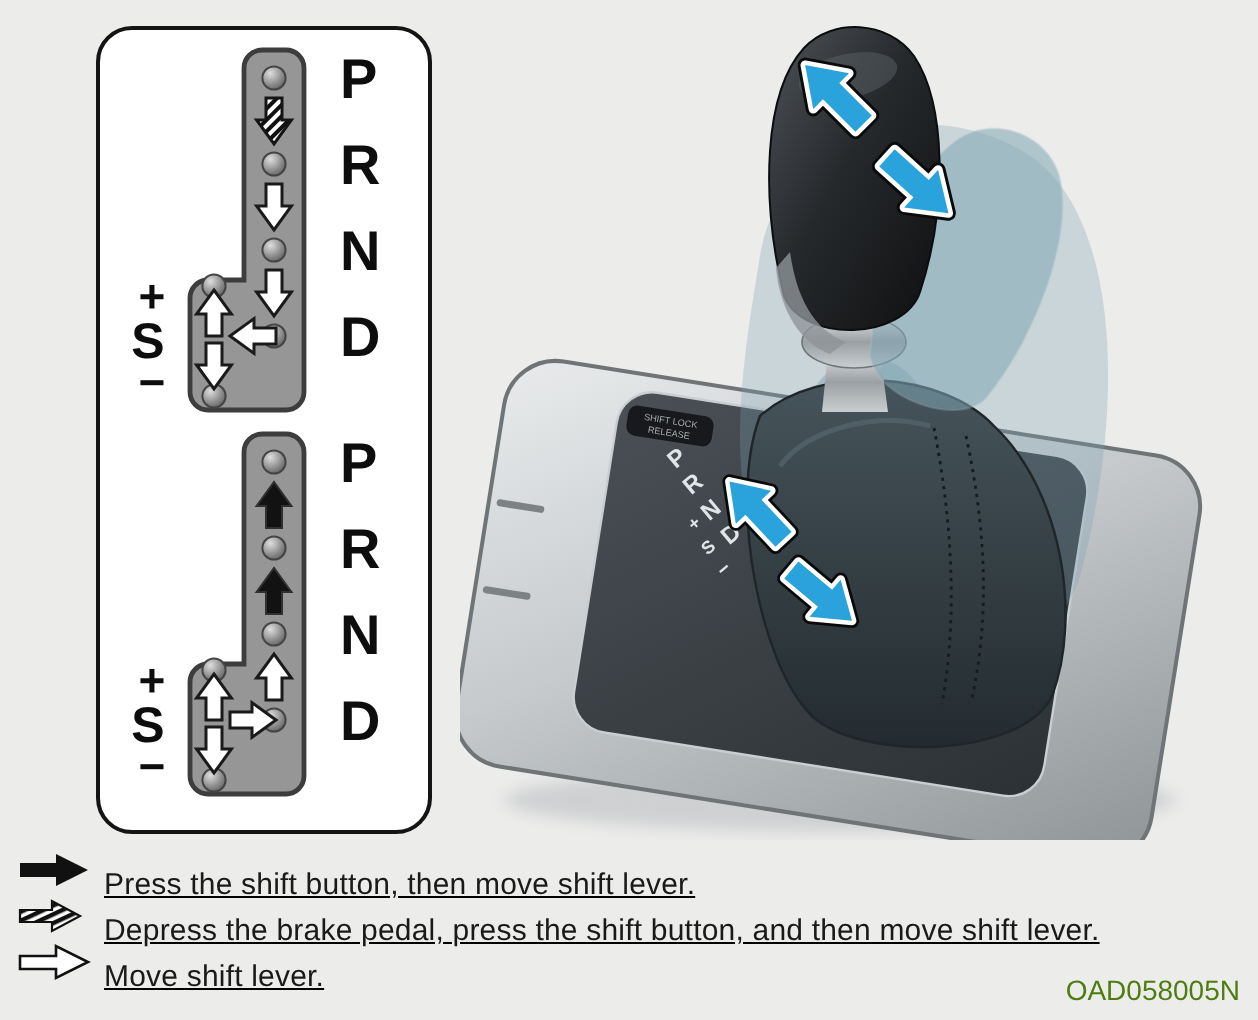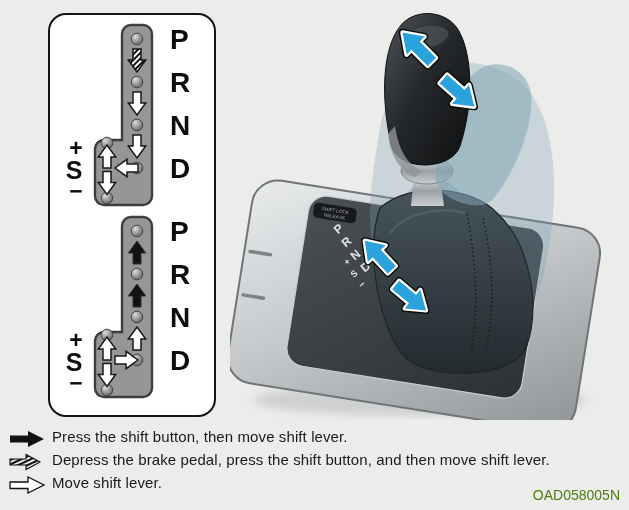--- a/index.html
+++ b/index.html
@@ -3,21 +3,21 @@
 <meta charset="utf-8">
 <style>
   html,body{margin:0;padding:0;background:#ececec;}
   .stage{position:relative;width:629px;height:510px;background:#ececeb;overflow:hidden;
          font-family:"Liberation Sans",sans-serif;border-bottom:1px solid #b9b9b9;}
   .pattern-box{position:absolute;left:48px;top:13px;width:168px;height:404px;background:#fff;
                border:2.5px solid #141414;border-radius:18px;box-sizing:border-box;overflow:hidden;}
   .pattern-box svg{display:block;margin:0;}
   .console-illu{position:absolute;left:230px;top:8px;width:395px;height:412px;}
   .legend{position:absolute;left:8px;top:428px;width:612px;}
-  .legend-row{display:flex;align-items:flex-start;height:23px;}
+  .legend-row{display:flex;align-items:flex-end;height:23px;text-decoration:underline;}
   .legend-icon{width:44px;flex:0 0 44px;}
   .legend-text{font-size:15px;color:#1a1a1a;letter-spacing:0.1px;}
   .figure-code{position:absolute;right:9px;top:487px;font-size:14px;color:#4d7c0f;}
   text{font-family:"Liberation Sans",sans-serif;}
 </style>
 </head>
 <body>
 
 <div class="stage">
 

